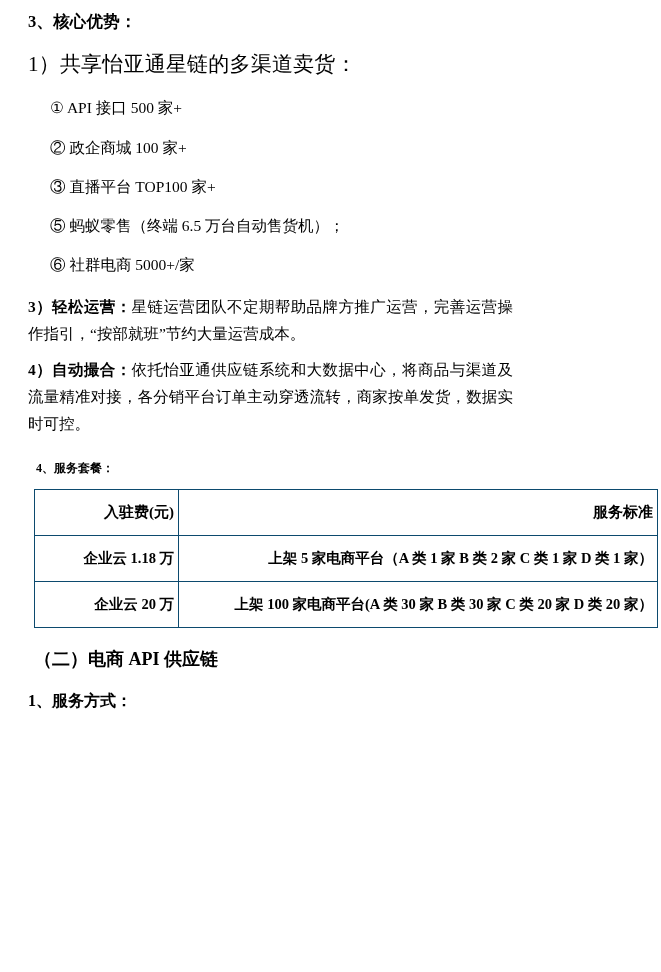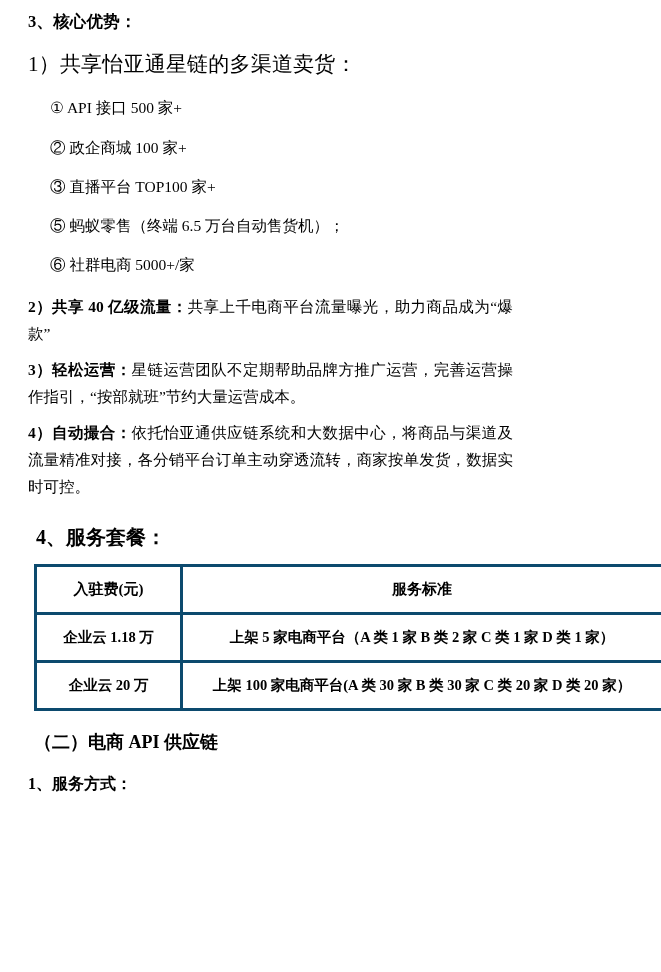--- a/index.html
+++ b/index.html
@@ -49,34 +49,34 @@
     font-size: 15.5px;
     line-height: 1.75;
     margin: 0 0 9px 0;
     text-align: justify;
   }
   .para .lead {
     font-weight: bold;
   }
   .sec-head {
     font-weight: bold;
-    font-size: 20px;
+    font-size: 12px;
     line-height: 1.5;
     margin: 22px 0 12px 8px;
   }
   table.svc {
     border-collapse: collapse;
     width: 605px;
     margin: 0 auto 0 6px;
     table-layout: fixed;
   }
   table.svc td, table.svc th {
-    border: 3px solid #0c4a6e;
+    border: 1px solid #0c4a6e;
     padding: 13px 4px;
-    text-align: center;
+    text-align: right;
     font-size: 14.5px;
     font-weight: bold;
     vertical-align: middle;
   }
   table.svc th {
     font-size: 15px;
   }
   table.svc .c1 { width: 135px; }
   table.svc .c2 { width: 470px; }
   .big-head {
@@ -101,23 +101,20 @@
     <div class="h-bold">3、核心优势：</div>
 
     <div class="h-bold-2">1）共享怡亚通星链的多渠道卖货：</div>
 
     <div class="item">① API 接口 500 家+</div>
     <div class="item">② 政企商城 100 家+</div>
     <div class="item">③ 直播平台 TOP100 家+</div>
     <div class="item">⑤ 蚂蚁零售（终端 6.5 万台自动售货机）；</div>
     <div class="item">⑥ 社群电商 5000+/家</div>
 
-    <div class="para">
-      <span class="lead">2）共享 40 亿级流量：</span><span>共享上千电商平台流量曝光，助力商品成为“爆款”</span>
-    </div>
 
     <div class="para">
       <span class="lead">3）轻松运营：</span><span>星链运营团队不定期帮助品牌方推广运营，完善运营操作指引，“按部就班”节约大量运营成本。</span>
     </div>
 
     <div class="para">
       <span class="lead">4）自动撮合：</span><span>依托怡亚通供应链系统和大数据中心，将商品与渠道及流量精准对接，各分销平台订单主动穿透流转，商家按单发货，数据实时可控。</span>
     </div>
 
     <div class="sec-head">4、服务套餐：</div>

